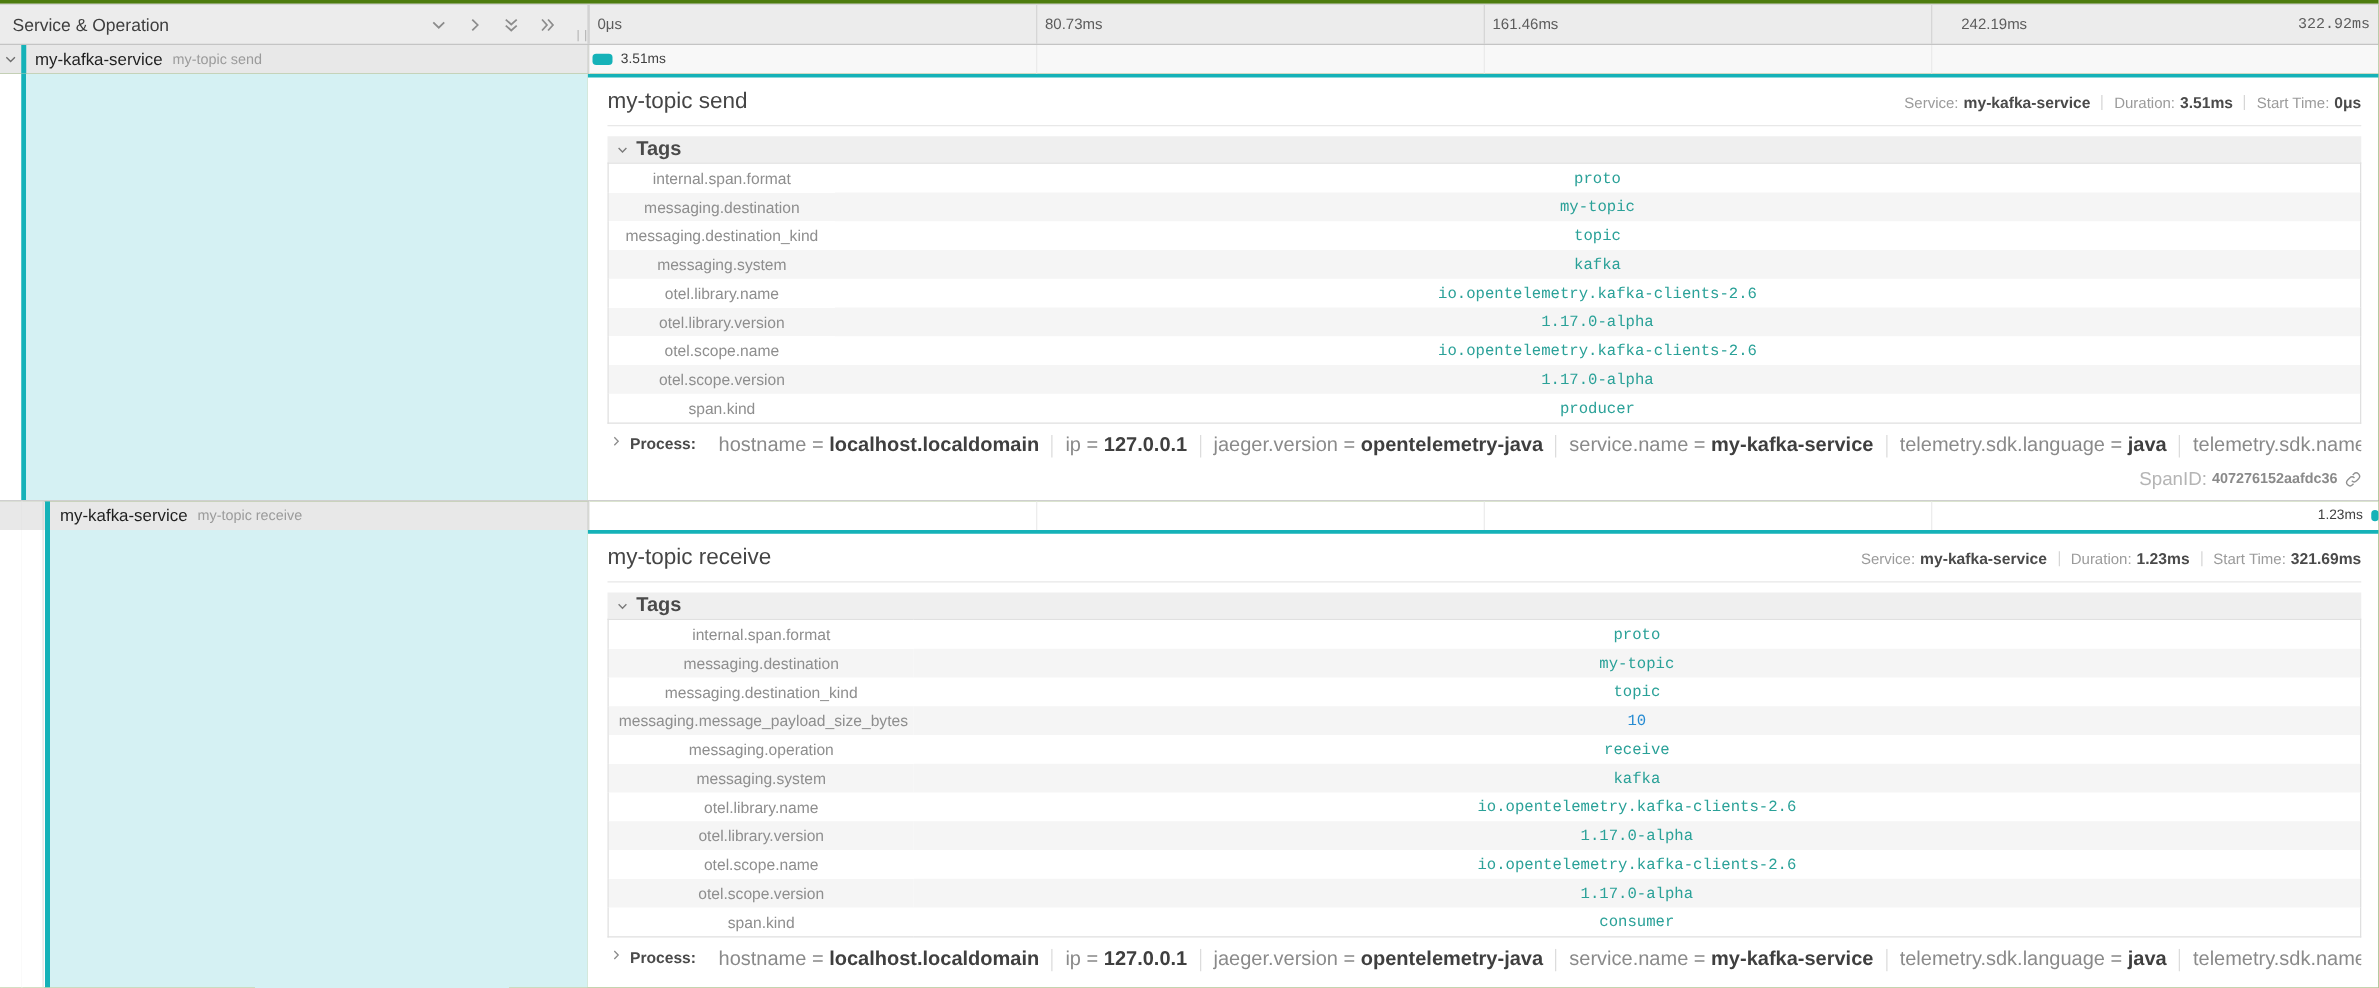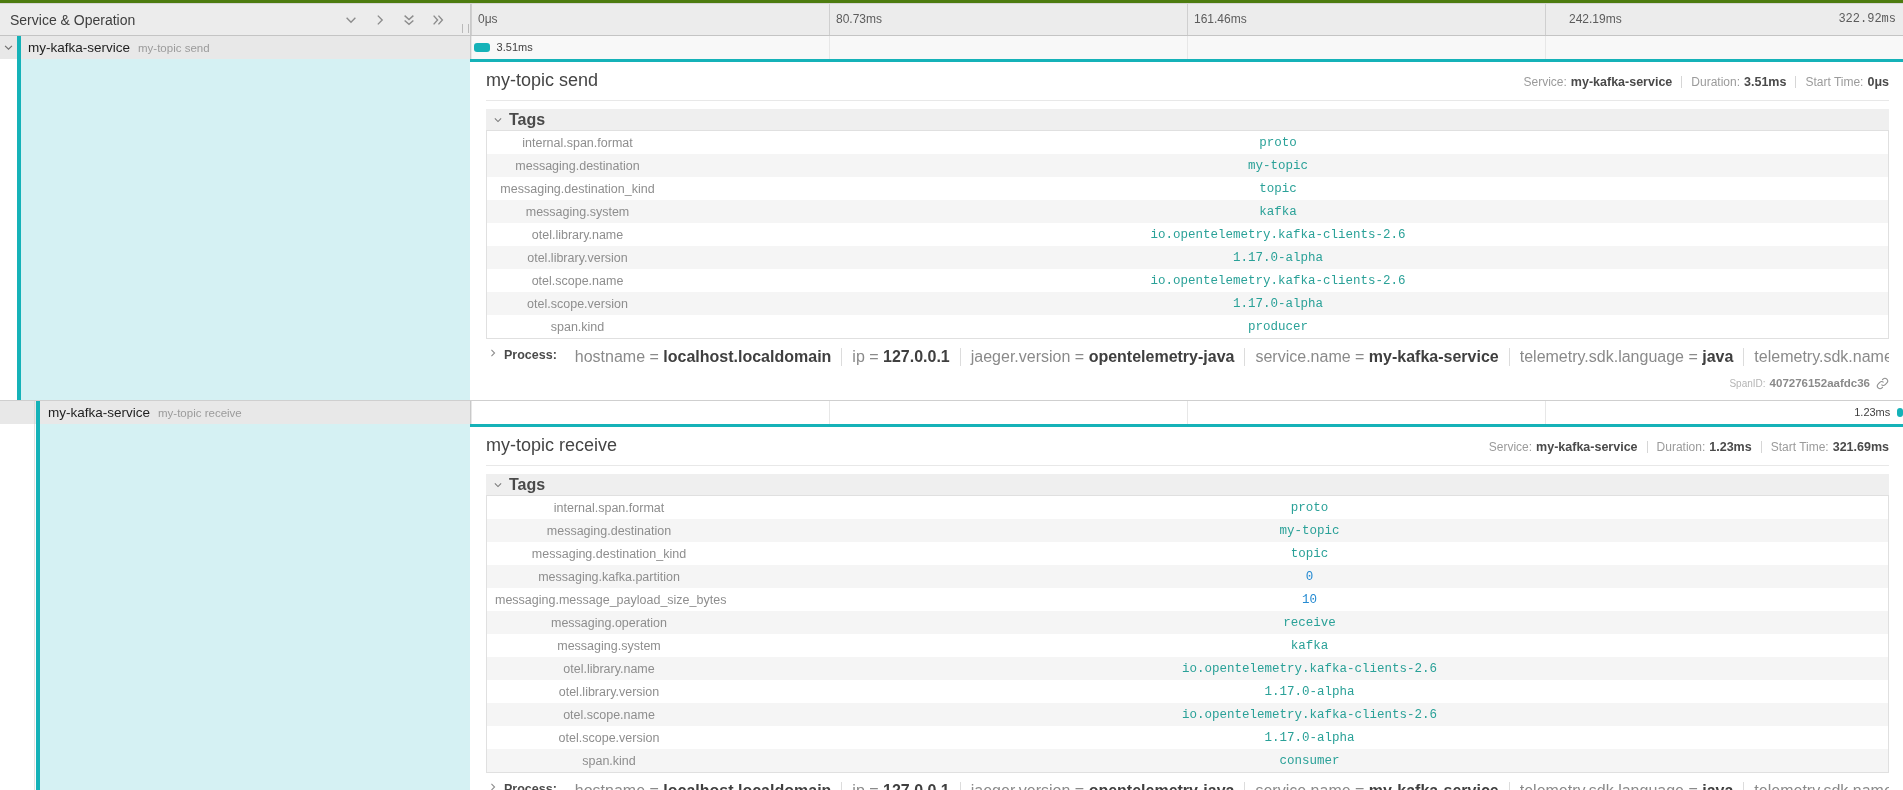--- a/index.html
+++ b/index.html
@@ -68,21 +68,21 @@
   .proc{display:flex;align-items:flex-start;margin-top:9px;height:20px;white-space:nowrap;
         overflow:hidden;cursor:pointer;}
   .proc svg{stroke:#8c8c8c;fill:none;stroke-width:1.7;margin:0 6px 0 2px;flex:0 0 auto;}
   .proc-label{font-size:12.5px;font-weight:bold;color:#4a4a4a;margin-right:8px;}
   .pp{font-size:16px;padding:0 10px;}
   .pp + .pp{border-left:1px solid #dcdcdc;}
   .pk{color:#8a8a8a;}
   .pe{color:#8a8a8a;}
   .pv{color:#3f3f3f;font-weight:bold;}
   .spanid-row{display:flex;justify-content:flex-end;align-items:center;margin-top:6px;height:18px;}
-  .sid-label{font-size:10px;color:#b5b5b5;margin-right:4px;}
+  .sid-label{font-size:15px;color:#b5b5b5;margin-right:4px;}
   .sid-val{font-size:11.5px;font-weight:bold;color:#8a8a8a;text-align:center;}
   .sid-link{margin-left:6px;cursor:pointer;display:flex;align-items:center;}
   .sid-link svg{stroke:#909090;fill:none;stroke-width:2;}
 </style>
 </head>
 <body>
 
 <div class="page">
 
   <div class="hdr">
@@ -278,24 +278,20 @@
             </tr>
             <tr>
               <td class="k">messaging.destination</td>
               <td class="v s">my-topic</td>
             </tr>
             <tr>
               <td class="k">messaging.destination_kind</td>
               <td class="v s">topic</td>
             </tr>
             <tr>
-              <td class="k">messaging.kafka.partition</td>
-              <td class="v n">0</td>
-            </tr>
-            <tr>
               <td class="k">messaging.message_payload_size_bytes</td>
               <td class="v n">10</td>
             </tr>
             <tr>
               <td class="k">messaging.operation</td>
               <td class="v s">receive</td>
             </tr>
             <tr>
               <td class="k">messaging.system</td>
               <td class="v s">kafka</td>

